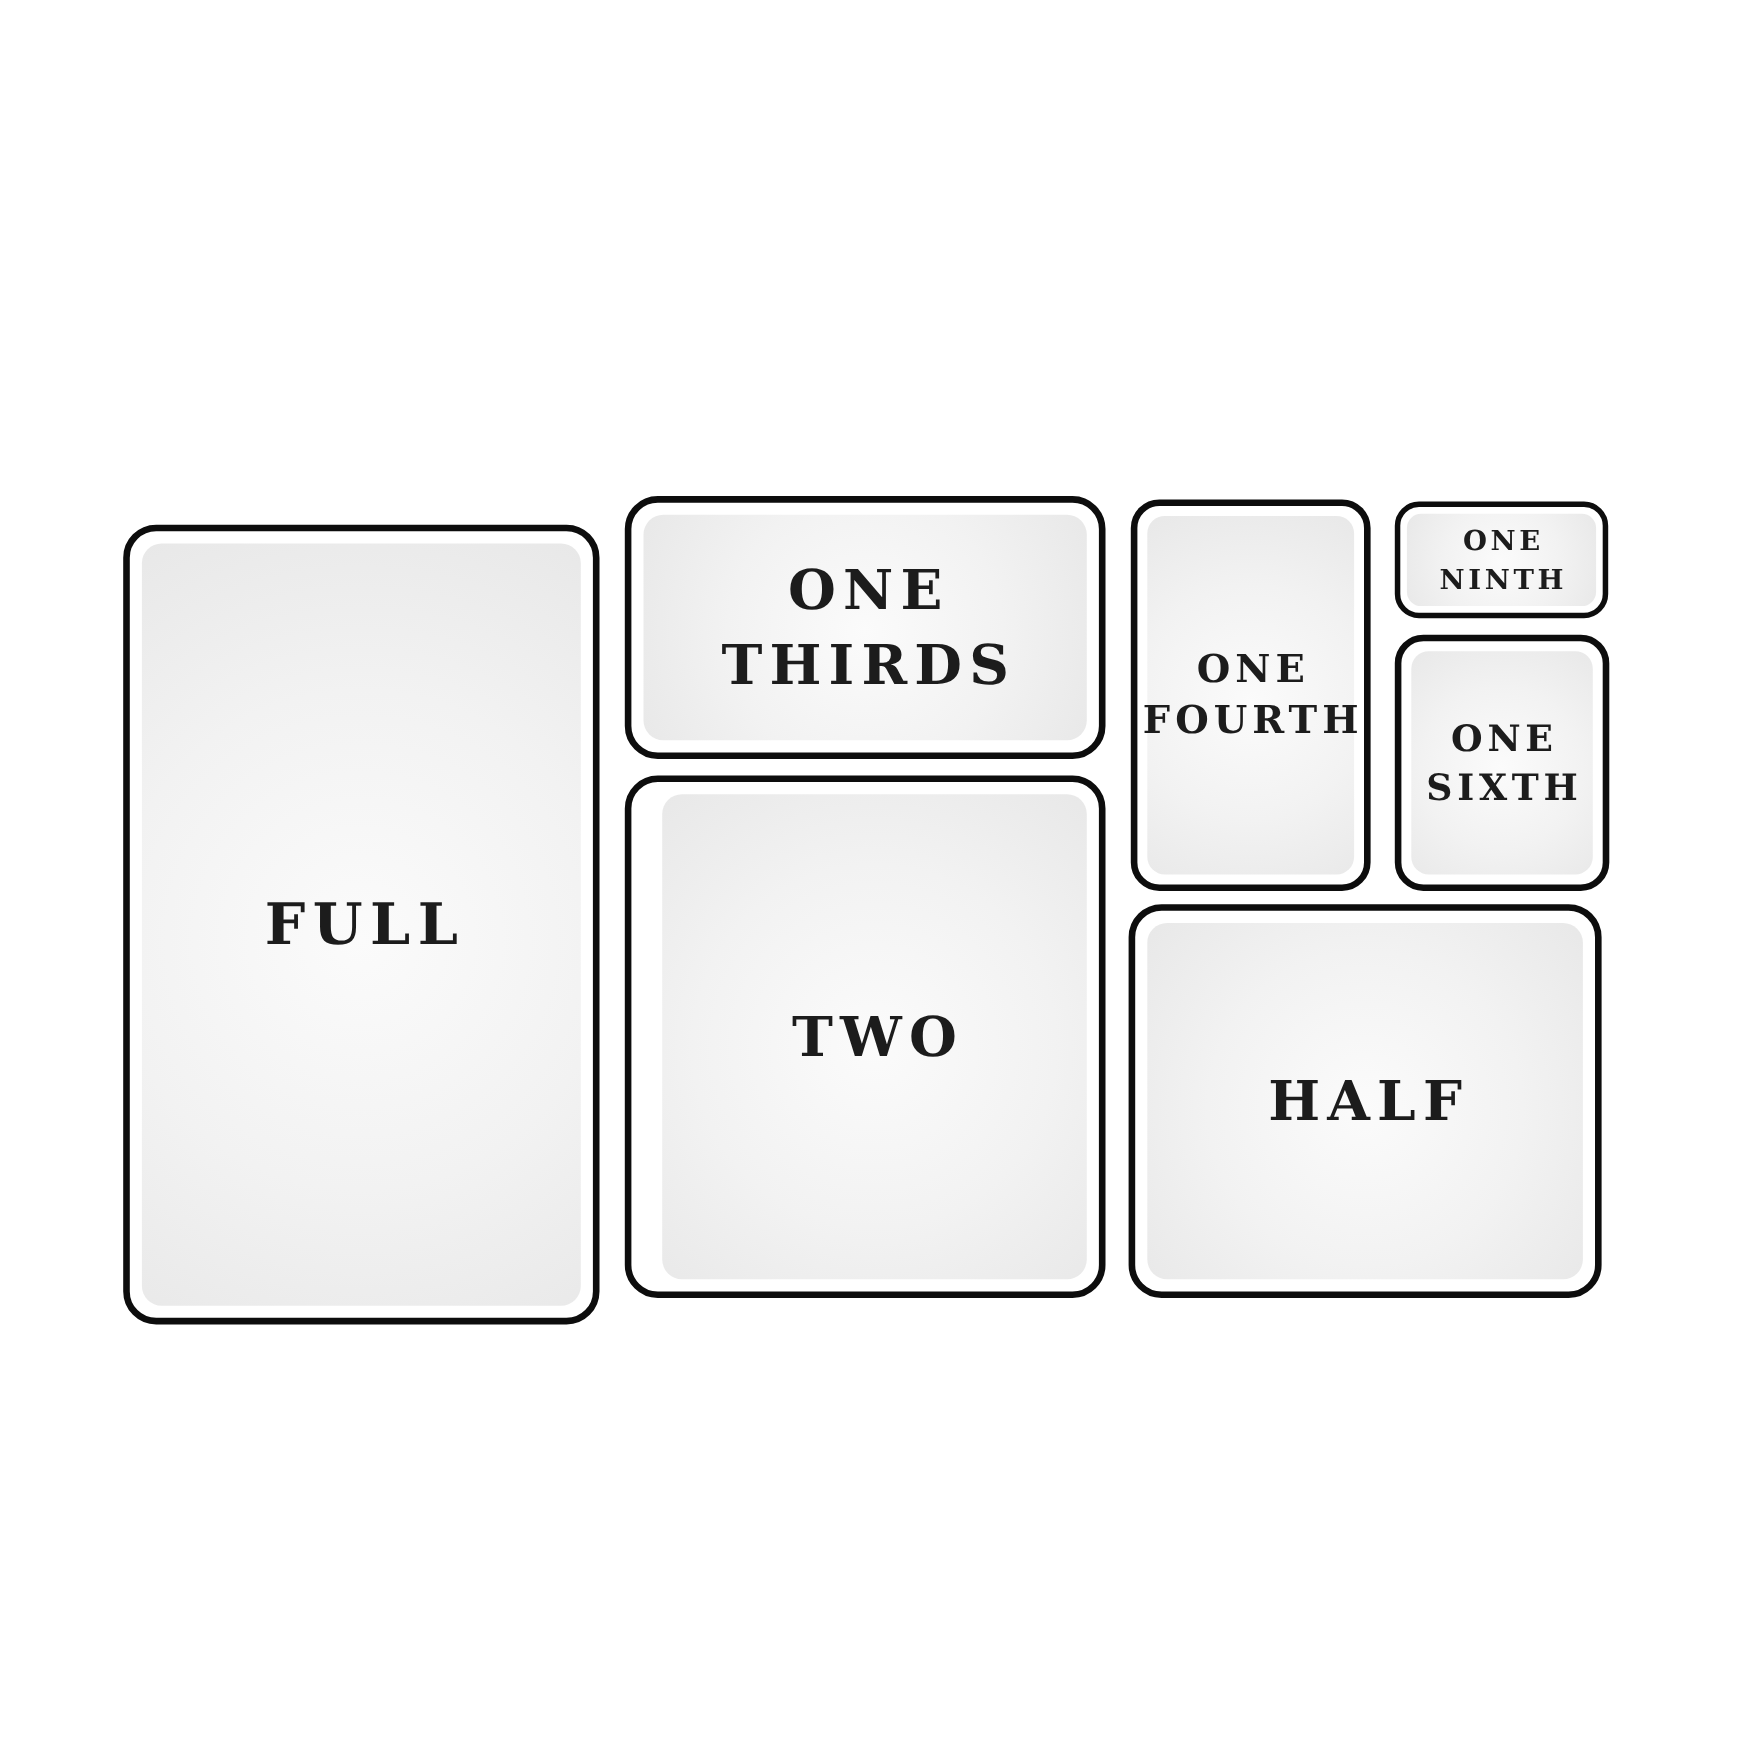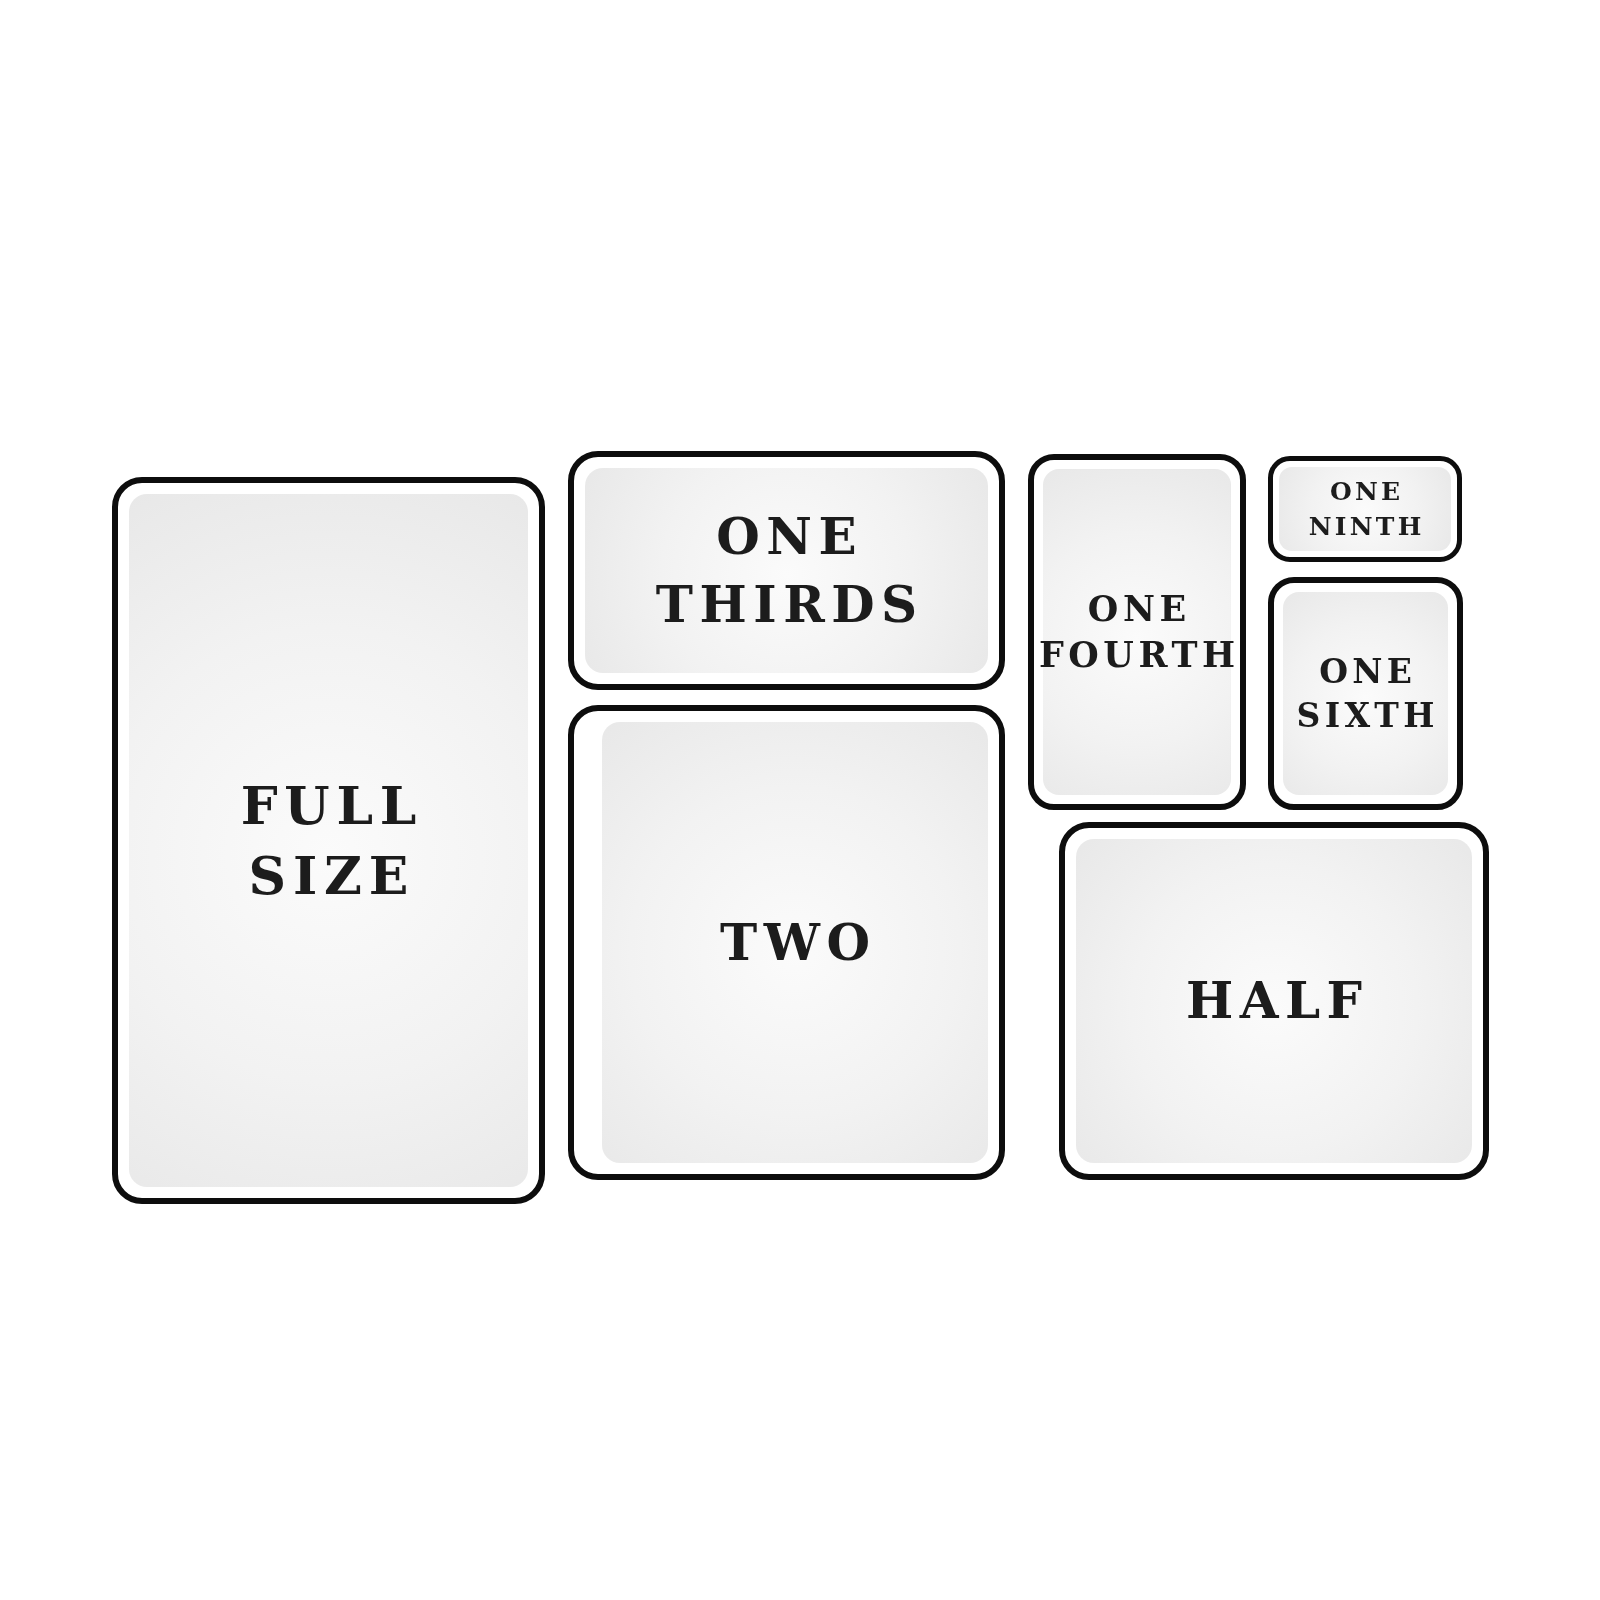--- a/index.html
+++ b/index.html
@@ -53,42 +53,41 @@
   }
   .pan-label:empty { display: none; }
 
   
   .full-size  { left: 112px;  top: 453px; width: 433px; height: 727px; margin-top: 24px; }
   .one-third  { left: 568px;  top: 451px; width: 437px; height: 239px; }
   .two-thirds { left: 568px;  top: 705px; width: 437px; height: 475px; padding-left: 28px; }
   .one-fourth { left: 1028px; top: 454px; width: 218px; height: 356px; padding: 9px; border-radius: 26px; }
   .one-ninth  { left: 1268px; top: 456px; width: 194px; height: 106px; padding: 6px; border-radius: 22px; border-width: 5px; }
   .one-sixth  { left: 1268px; top: 577px; width: 195px; height: 233px; padding: 9px; border-radius: 26px; }
-  .half       { left: 1059px; top: 822px; width: 430px; height: 358px; }
+  .half       { left: 1026px; top: 822px; width: 430px; height: 358px; }
 
   .one-fourth .pan-inner, .one-sixth .pan-inner { border-radius: 16px; }
   .one-ninth .pan-inner { border-radius: 13px; }
 
   .full-size  .pan-label { font-size: 52px; line-height: 70px; }
   .one-third  .pan-label { font-size: 50px; line-height: 68px; }
   .two-thirds .pan-label { font-size: 50px; line-height: 68px; }
   .half       .pan-label { font-size: 50px; line-height: 68px; }
   .one-fourth .pan-label { font-size: 35px; line-height: 46px; }
   .one-sixth  .pan-label { font-size: 33px; line-height: 44px; }
   .one-ninth  .pan-label { font-size: 25px; line-height: 35px; }
 </style>
 </head>
 <body>
 
 <div class="canvas">
 
   <div class="pan full-size">
     <div class="pan-inner">
       <span class="pan-label">FULL</span>
-      <span class="pan-label">SIZE</span>
     </div>
   </div>
 
   <div class="pan one-third">
     <div class="pan-inner">
       <span class="pan-label">ONE</span>
       <span class="pan-label">THIRDS</span>
     </div>
   </div>
 

